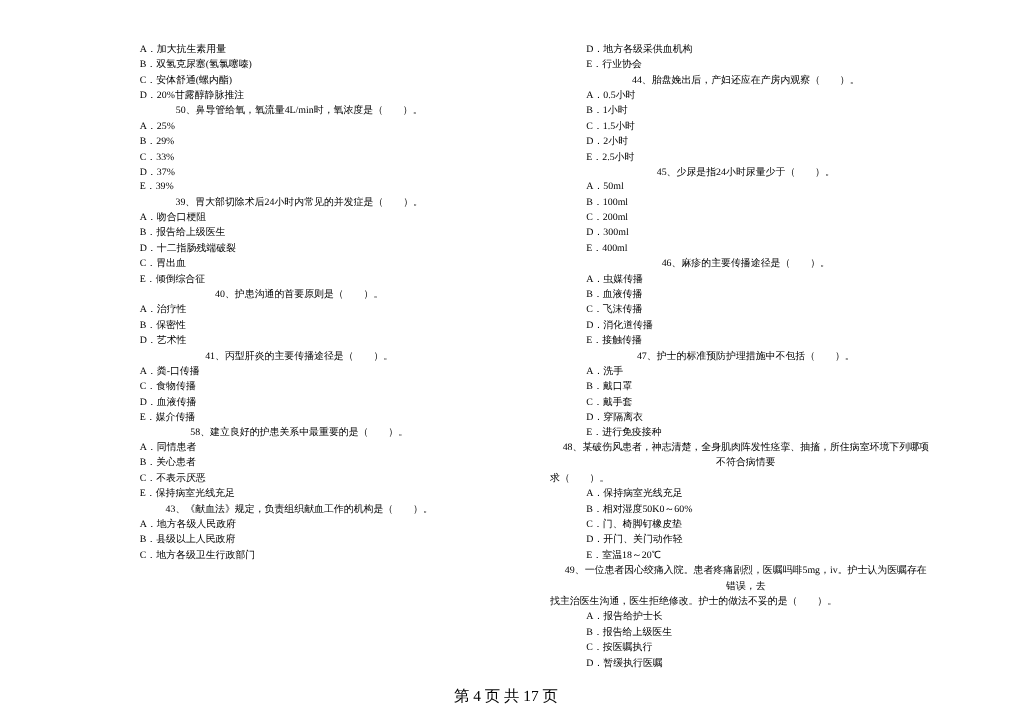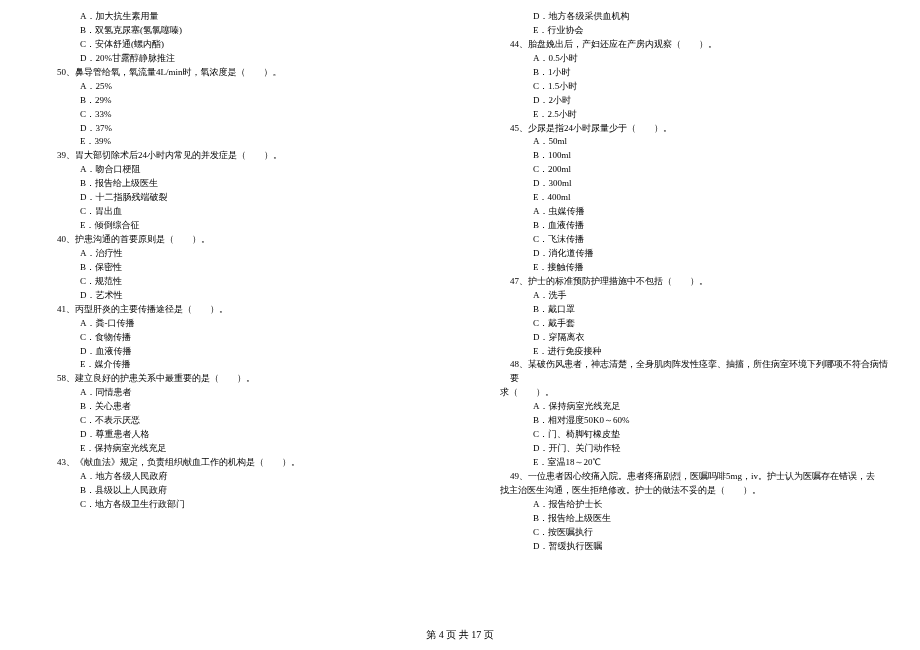--- a/index.html
+++ b/index.html
@@ -13,42 +13,44 @@
       background: #ffffff;
       font-family: "SimSun", "宋体", serif;
       font-size: 9px;
       color: #000000;
       position: relative;
       padding: 10px 0;
     }
     .page-container {
       display: flex;
       gap: 40px;
-      padding: 0 27px;
+      padding: 0 74px;
+      margin-top: 28px;
     }
     .column {
       flex: 1;
       line-height: 1.55;
     }
     .option {
       padding-left: 53px;
     }
     .question {
       padding-left: 30px;
+      text-align: center;
     }
     .question-cont {
       padding-left: 20px;
     }
     .footer {
       position: absolute;
       bottom: 8px;
       left: 0;
       right: 0;
       text-align: center;
-      font-size: 10px;
+      font-size: 14px;
     }
   </style>
 </head>
 <body>
 
 <div class="page-container">
   <div class="column">
     <div id="left-pre">
         <div class="option">A．加大抗生素用量</div>
         <div class="option">B．双氢克尿塞(氢氯噻嗪)</div>
@@ -64,32 +66,30 @@
         <div class="option">E．39%</div>
         <div class="question">39、胃大部切除术后24小时内常见的并发症是（　　）。</div>
         <div class="option">A．吻合口梗阻</div>
         <div class="option">B．报告给上级医生</div>
         <div class="option">D．十二指肠残端破裂</div>
         <div class="option">C．胃出血</div>
         <div class="option">E．倾倒综合征</div>
         <div class="question">40、护患沟通的首要原则是（　　）。</div>
         <div class="option">A．治疗性</div>
         <div class="option">B．保密性</div>
-        <div class="option">C．规范性</div>
         <div class="option">D．艺术性</div>
         <div class="question">41、丙型肝炎的主要传播途径是（　　）。</div>
         <div class="option">A．粪-口传播</div>
         <div class="option">C．食物传播</div>
         <div class="option">D．血液传播</div>
         <div class="option">E．媒介传播</div>
         <div class="question">58、建立良好的护患关系中最重要的是（　　）。</div>
         <div class="option">A．同情患者</div>
         <div class="option">B．关心患者</div>
         <div class="option">C．不表示厌恶</div>
-        <div class="option">D．尊重患者人格</div>
         <div class="option">E．保持病室光线充足</div>
         <div class="question">43、《献血法》规定，负责组织献血工作的机构是（　　）。</div>
         <div class="option">A．地方各级人民政府</div>
         <div class="option">B．县级以上人民政府</div>
         <div class="option">C．地方各级卫生行政部门</div>
       </div>
   </div>
   <div class="column">
     <div id="right-pre">
         <div class="option">D．地方各级采供血机构</div>
@@ -101,20 +101,21 @@
         <div class="option">B．1小时</div>
         <div class="option">C．1.5小时</div>
         <div class="option">D．2小时</div>
         <div class="option">E．2.5小时</div>
         <div class="question">45、少尿是指24小时尿量少于（　　）。</div>
         <div class="option">A．50ml</div>
         <div class="option">B．100ml</div>
         <div class="option">C．200ml</div>
         <div class="option">D．300ml</div>
         <div class="option">E．400ml</div>
+        <div class="question">46、麻疹的主要传播途径是（　　）。</div>
         <div class="option">A．虫媒传播</div>
         <div class="option">B．血液传播</div>
         <div class="option">C．飞沫传播</div>
         <div class="option">D．消化道传播</div>
         <div class="option">E．接触传播</div>
         <div class="question">47、护士的标准预防护理措施中不包括（　　）。</div>
         <div class="option">A．洗手</div>
         <div class="option">B．戴口罩</div>
         <div class="option">C．戴手套</div>
         <div class="option">D．穿隔离衣</div>

